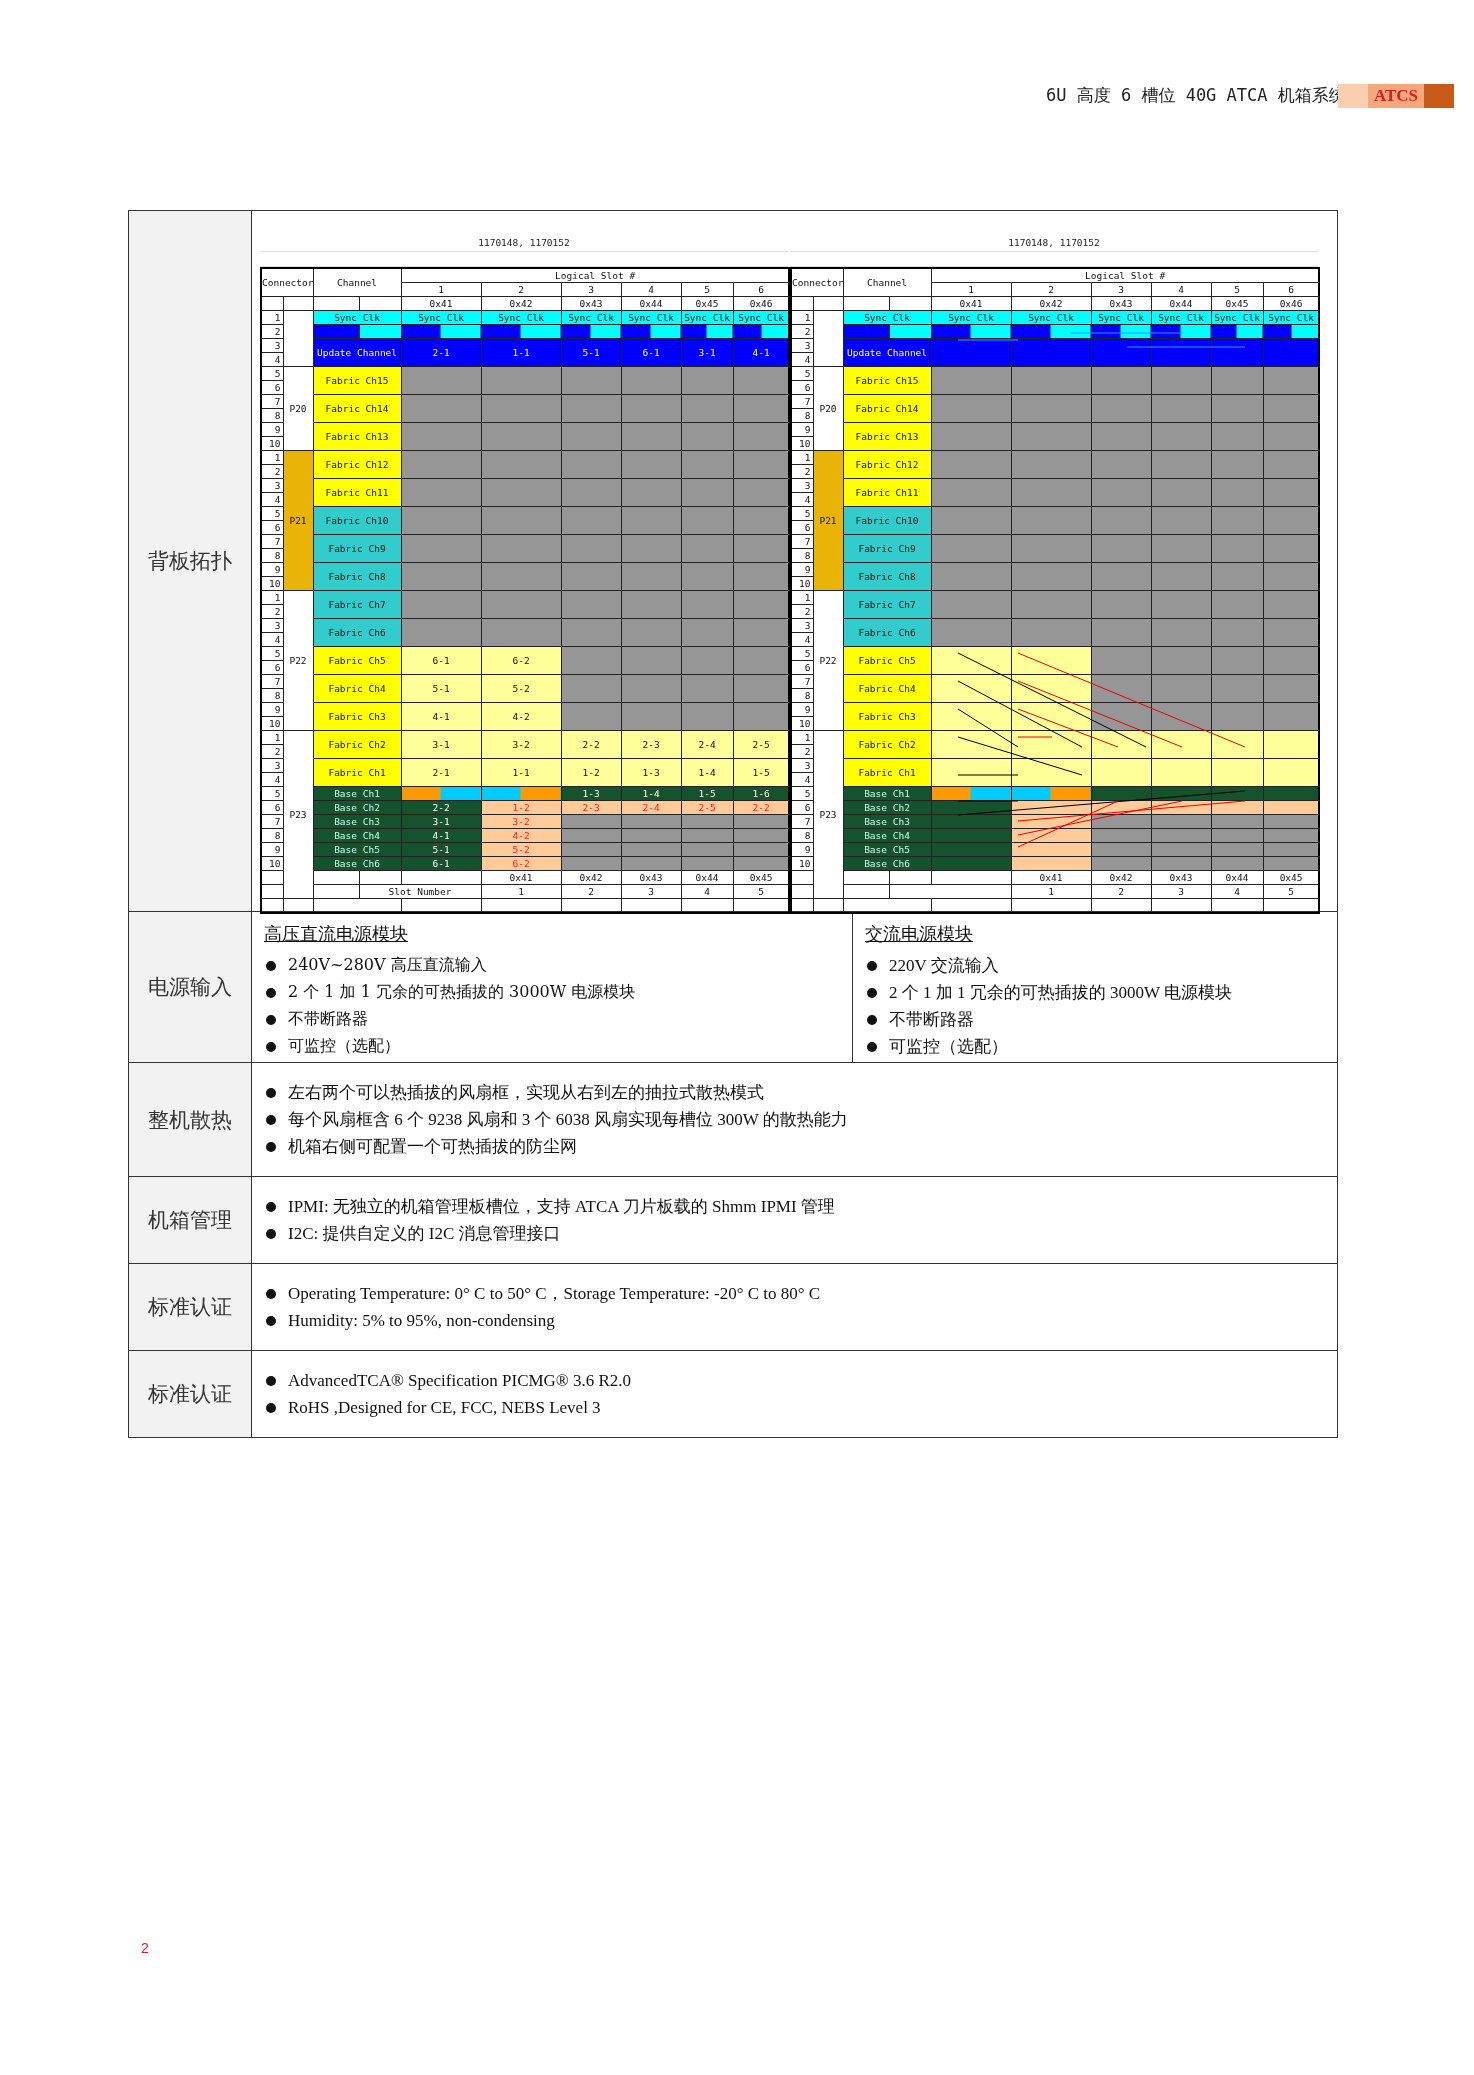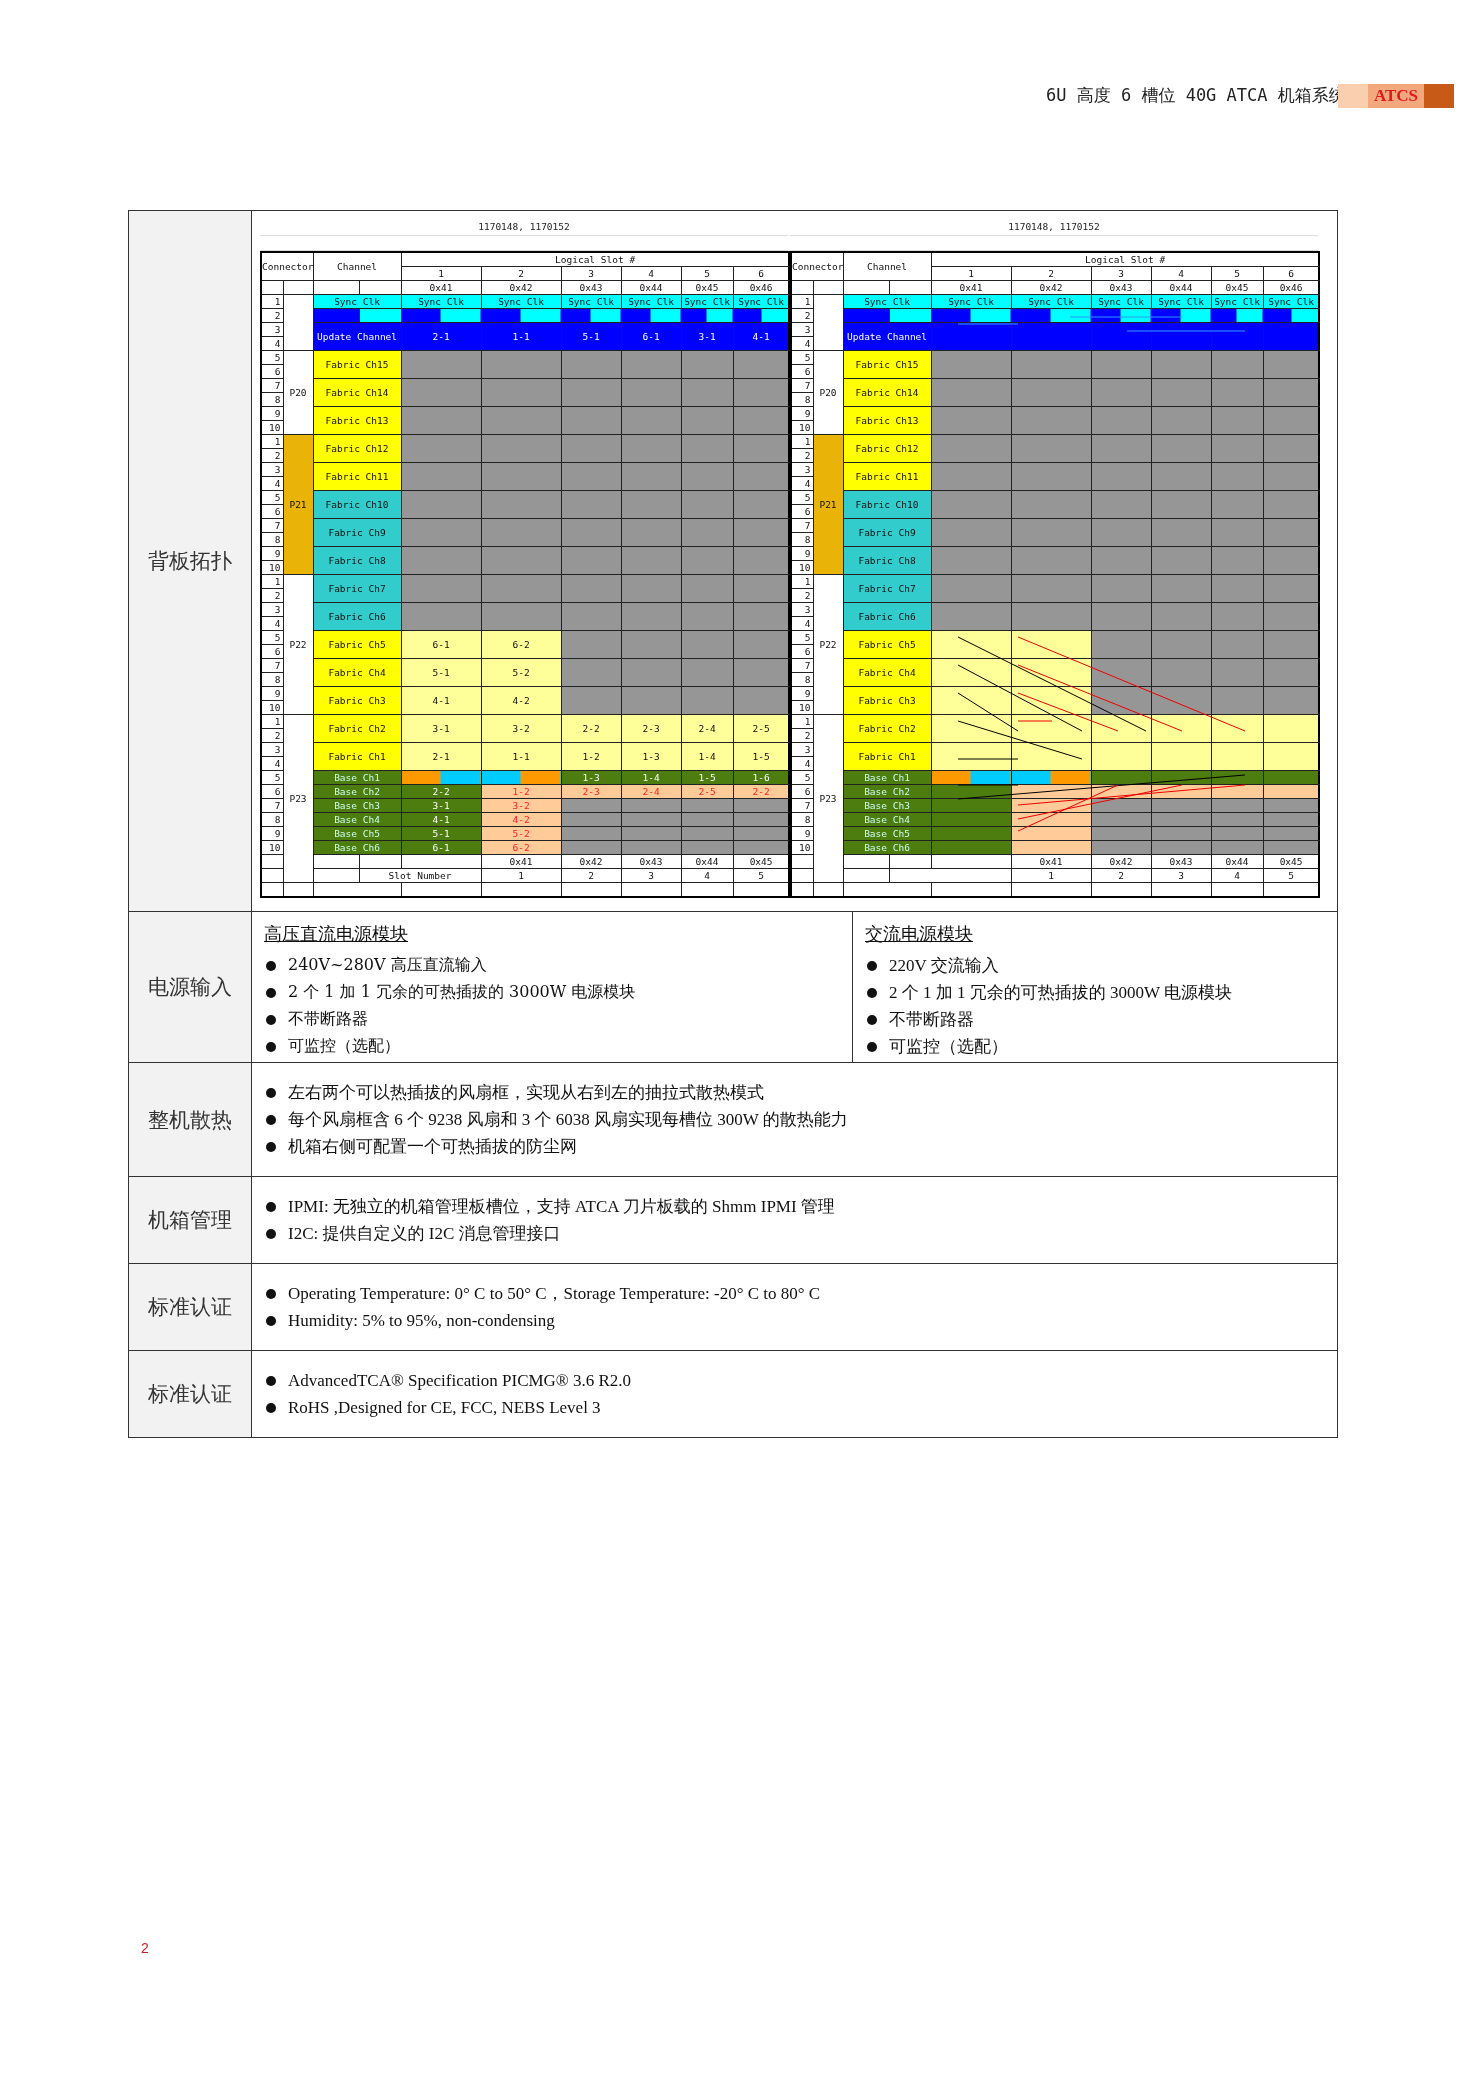--- a/index.html
+++ b/index.html
@@ -12,34 +12,34 @@
 
   .spec{position:absolute;left:128px;top:210px;width:1210px;border-collapse:collapse;}
   .spec td{border:1.5px solid #333;vertical-align:middle;}
   .spec td.lbl{width:120px;background:#f2f2f2;font-size:21px;text-align:center;font-family:"DejaVu Sans","Liberation Sans",sans-serif;color:#333;}
   .spec td.content{padding:16px 10px;font-size:17px;font-family:"Liberation Serif","DejaVu Serif",serif;}
   .bul{display:flex;align-items:center;height:27px;text-align:right;}
   .bul .dot{width:10px;height:10px;border-radius:50%;background:#111;margin:0 12px 0 4px;flex:none;}
   .sub-h{font-size:18px;text-decoration:underline;margin:8px 0 6px 2px;}
 
   .topo-cell{padding:0 !important;height:700px;position:relative;}
-  .bp{position:absolute;top:8px;width:528px;font-family:"DejaVu Sans Mono","Liberation Mono",monospace;font-size:9.5px;}
+  .bp{position:absolute;top:24px;width:528px;font-family:"DejaVu Sans Mono","Liberation Mono",monospace;font-size:9.5px;}
   .bp .cap{text-align:center;height:16px;line-height:16px;color:#222;}
   .bp .gridline{height:14px;border-top:1px solid #ddd;border-bottom:1px solid #ddd;}
   .bt{border-collapse:collapse;width:528px;table-layout:fixed;border:2.5px solid #000;}
   .bt td{border:1px solid #222;text-align:center;padding:0;height:13px;line-height:12px;white-space:nowrap;overflow:hidden;}
   .bt td.pin{text-align:right;padding-right:2px;background:#fff;height:13px;}
   .y{background:#ffff00;}
   .ly{background:#ffff99;}
   .cy{background:#00ffff;}
   .tl{background:#33cccc;}
   .bl{background:#0000ff;color:#fff;}
   .gr{background:#969696;}
   .lg{background:#eab308;}
-  .dr{background:#4d7c0f;color:#fff;}
+  .dr{background:#14532d;color:#fff;}
   .pk{background:#ffcc99;color:#ff2020;}
   .tall{height:27px !important;}
   .arrows{position:absolute;left:0;top:0;pointer-events:none;}
   .pagenum{position:absolute;left:141px;top:1940px;color:#d02020;font-family:"Liberation Sans",sans-serif;font-size:14px;}
 </style>
 </head>
 <body>
 
 <div class="hdr-title">6U 高度 6 槽位 40G ATCA 机箱系统</div>
 <div class="hdr-badge">

